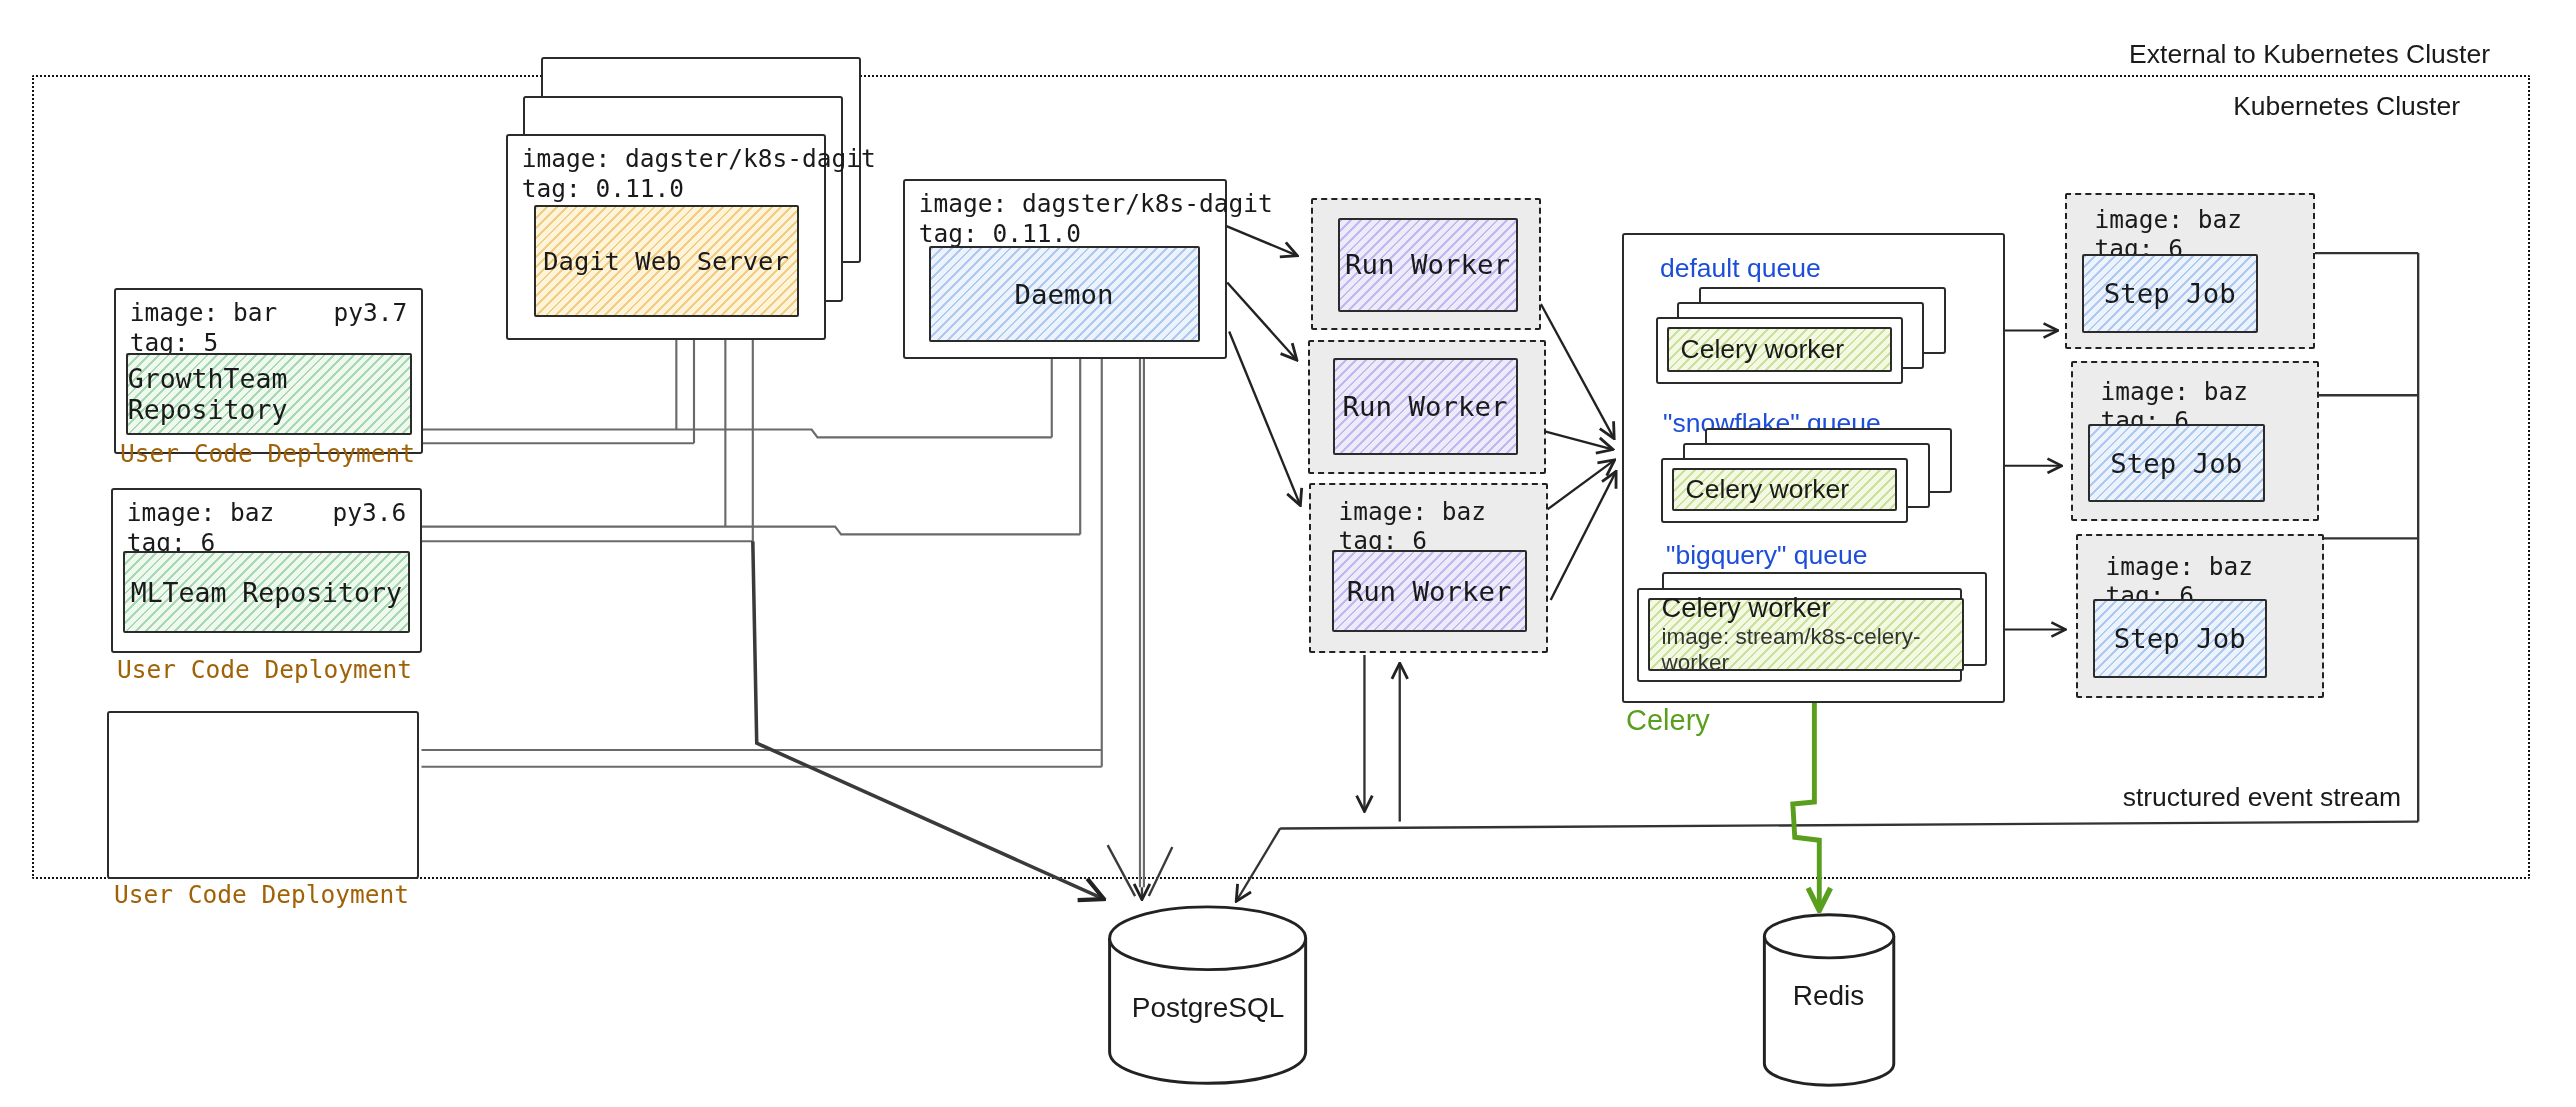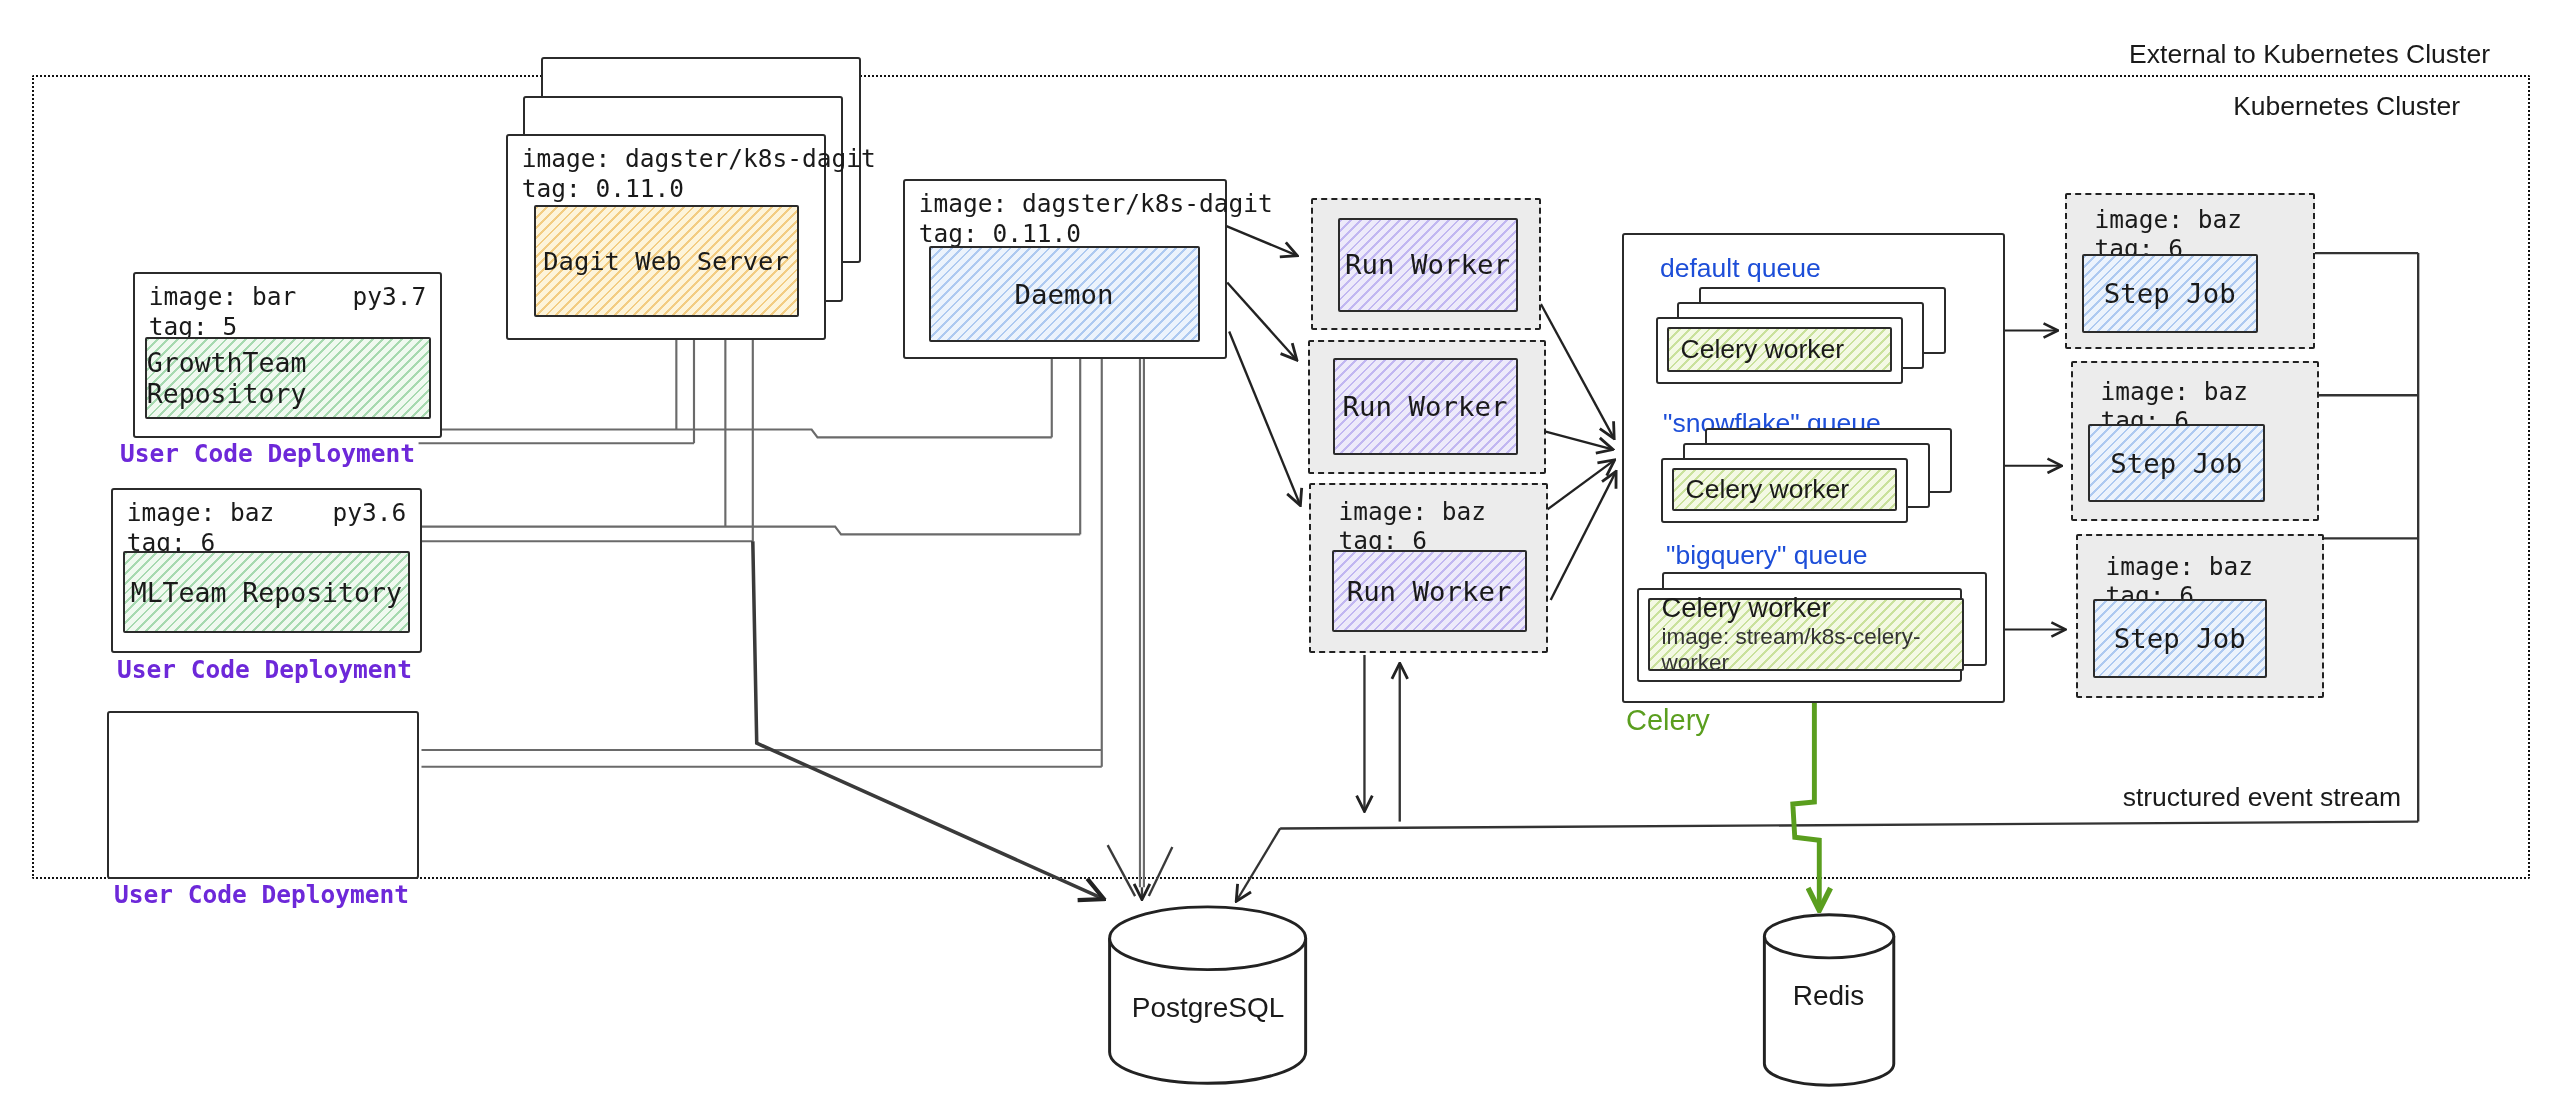--- a/index.html
+++ b/index.html
@@ -19,21 +19,21 @@
   .hatch{border:2.5px solid #2b2b2b;border-radius:2px;display:flex;align-items:center;justify-content:center;}
   .h-green{background:repeating-linear-gradient(135deg, rgba(106,191,123,.55) 0 2px, rgba(0,0,0,0) 2px 6.9px), #f0f9f0;}
   .h-orange{background:repeating-linear-gradient(135deg, rgba(236,178,72,.6) 0 2px, rgba(0,0,0,0) 2px 6.9px), #fdf4da;}
   .h-blue{background:repeating-linear-gradient(135deg, rgba(122,167,231,.55) 0 2px, rgba(0,0,0,0) 2px 6.9px), #ecf3fc;}
   .h-purple{background:repeating-linear-gradient(135deg, rgba(150,132,232,.5) 0 2px, rgba(0,0,0,0) 2px 6.9px), #edeafa;}
   .h-cel{background:repeating-linear-gradient(135deg, rgba(167,206,97,.55) 0 2px, rgba(0,0,0,0) 2px 6.9px), #f4f9e4;}
 
   .hdr{position:absolute;left:13.7px;right:13.7px;top:7.8px;display:flex;justify-content:space-between;
        font-size:24.5px;line-height:30px;white-space:pre;}
   .hdr .col{display:flex;flex-direction:column;}
-  .caption{font-size:24.5px;color:#6d28d9;font-weight:bold;text-align:right;}
+  .caption{font-size:24.5px;color:#a16207;font-weight:normal;text-align:right;}
   .qtitle{font-size:26.5px;color:#1d4ed8;}
   .big-label{font-size:26.5px;}
   .celery-label{font-size:29px;color:#5a9e1e;}
   svg{position:absolute;left:0;top:0;}
   .cyl-label{font-size:28px;text-align:center;}
 </style>
 </head>
 <body>
 
 <div id="stage">
@@ -116,21 +116,21 @@
     </g>
 
     <g stroke="#333" stroke-width="2.4" fill="none">
       <path d="M1392,668 V826" marker-end="url(#arr)"></path>
       <path d="M1428,838 V678" marker-end="url(#arr)"></path>
     </g>
 
     <path d="M1851,714 V818 L1829,820 L1831,854 L1856,857 V924" fill="none" stroke="#5a9e1e" stroke-width="5" marker-end="url(#arrg)"></path>
   </svg>
 
-  <div class="abs whitebox" style="left:114px;top:272px;width:305px;height:162px;margin-left:19px;">
+  <div class="abs whitebox" style="left:114px;top:288px;width:305px;height:162px;">
     <div class="hdr mono">
       <div class="col">
         <span>image: bar</span>
         <span>tag: 5</span>
       </div>
       <span>py3.7</span>
     </div>
     <div class="abs hatch h-green mono" style="left:9.8px;top:63px;width:282px;height:78px;font-size:26.5px;">
       <span>GrowthTeam Repository</span>
     </div>

